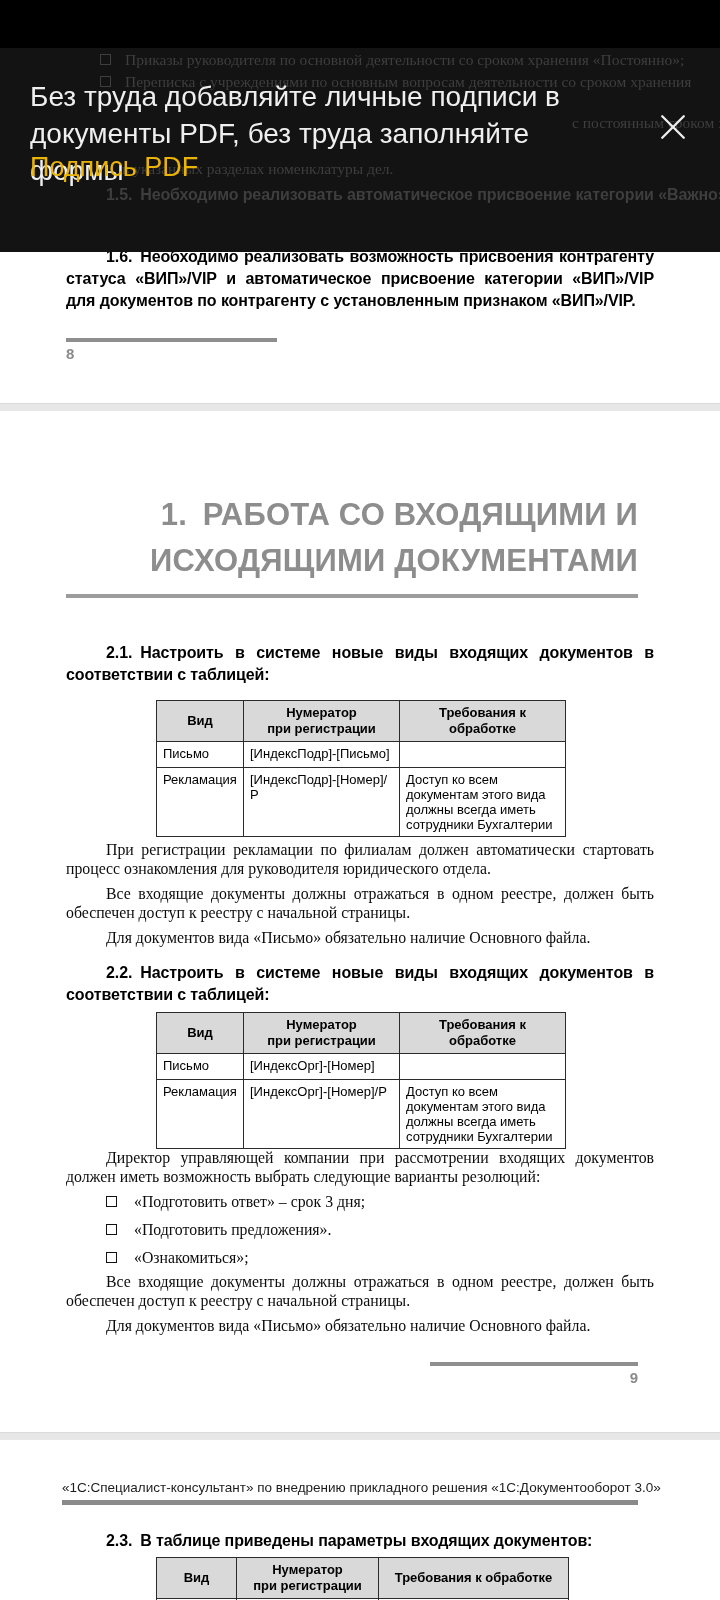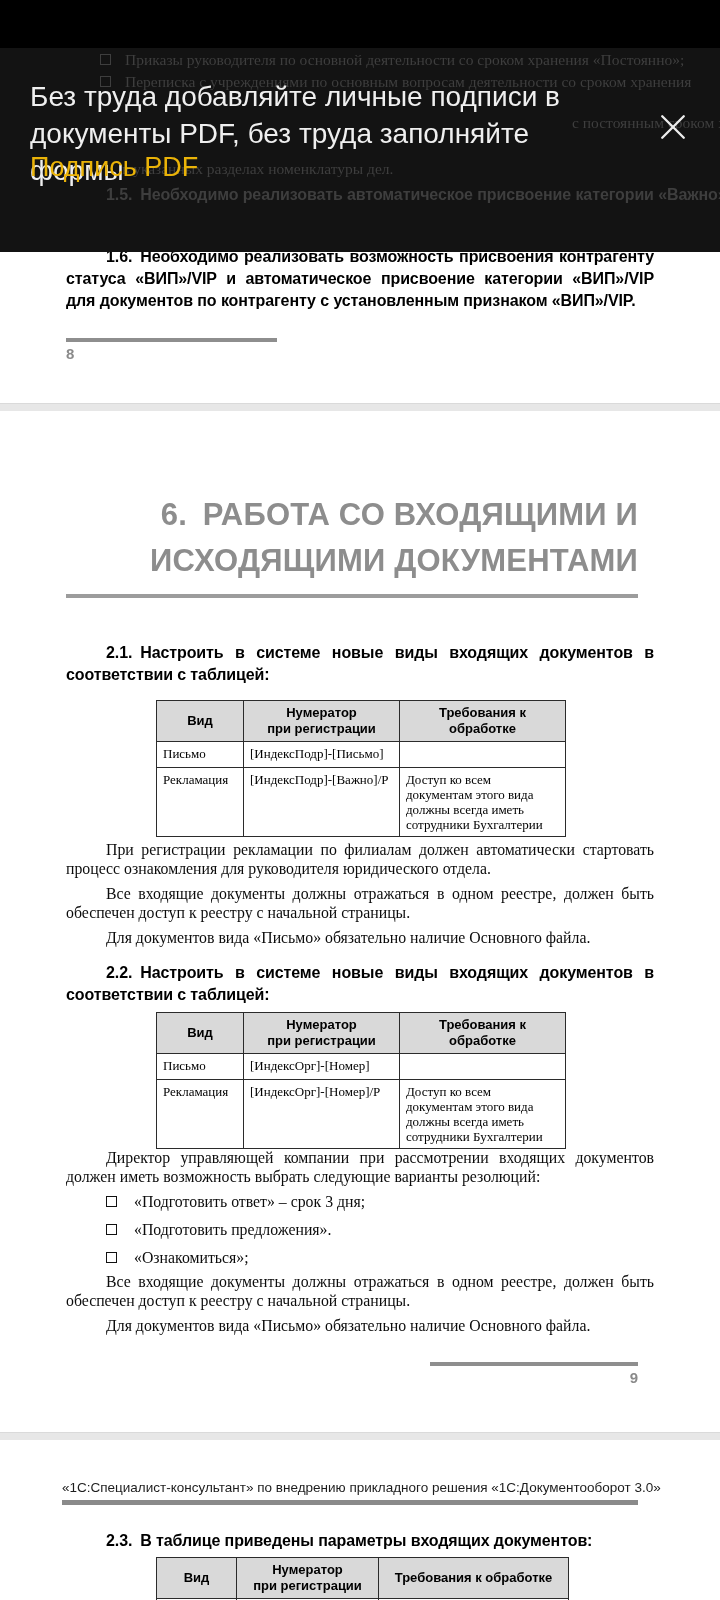--- a/index.html
+++ b/index.html
@@ -30,21 +30,21 @@
   .chapter{position:absolute;right:82px;top:492px;text-align:right;font-weight:bold;
            font-size:31px;line-height:46px;color:#8d8d8d;letter-spacing:0.2px;}
   .chapter span{display:block;}
   .chapter-rule{position:absolute;left:66px;top:594px;width:572px;height:4px;background:#9c9c9c;}
   
   table.doc{position:absolute;border-collapse:collapse;table-layout:fixed;background:#fff;
             font-size:13px;line-height:15px;color:#000;}
   table.doc th,table.doc td{border:1px solid #2b2b2b;padding:4px 6px;vertical-align:middle;
             overflow:hidden;}
   table.doc th{background:#d9d9d9;font-weight:bold;text-align:center;line-height:16px;}
-  table.doc td{text-align:left;vertical-align:top;font-family:Liberation Serif, serif;}
+  table.doc td{text-align:left;vertical-align:top;}
   .prewrap{white-space:pre-line;}
   .row-short td{height:17px;}
   
   .bullets{position:absolute;left:66px;width:588px;font-family:"Liberation Serif",serif;
            font-size:15.8px;color:#0c0c0c;}
   .bullet{padding-left:40px;margin-bottom:9px;line-height:19px;}
   .bullet .sq{display:inline-block;width:9px;height:9px;border:1.4px solid #111;
               margin-right:17px;position:relative;top:0px;}
   
   .runhead{position:absolute;left:62px;top:1480px;width:600px;font-size:13.5px;color:#1d1d1d;}
@@ -60,21 +60,21 @@
     <div class="boldpara" style="top:214px;">для документов, сумма по которым превышает 10 000 000 руб.</div>
 
     <div class="boldpara indent" style="top:246px;">1.6. Необходимо реализовать возможность присвоения контрагенту статуса «ВИП»/VIP и автоматическое присвоение категории «ВИП»/VIP для документов по контрагенту с установленным признаком «ВИП»/VIP.</div>
 
     <div class="pagebar" style="left:66px;top:338px;width:211px;"></div>
     <div class="pagenum" style="left:66px;top:345px;">8</div>
 
     <div class="sep" style="top:403px;height:7px;"></div>
 
     <div class="chapter">
-      <span>6. РАБОТА СО ВХОДЯЩИМИ И</span>
+      <span>1. РАБОТА СО ВХОДЯЩИМИ И</span>
       <span>ИСХОДЯЩИМИ ДОКУМЕНТАМИ</span>
     </div>
     <div class="chapter-rule"></div>
 
     <div class="boldpara indent" style="top:642px;">2.1. Настроить в системе новые виды входящих документов в соответствии с таблицей:</div>
 
     <table class="doc" style="top:700px;left:156px;width:409px;">
       <colgroup>
           <col style="width:87px">
           <col style="width:156px">
@@ -87,21 +87,21 @@
 при регистрации</th>
         <th>Требования к обработке</th>
       </tr>
       <tr class="row-short">
         <td>Письмо</td>
         <td>[ИндексПодр]-[Письмо]</td>
         <td></td>
       </tr>
       <tr>
         <td>Рекламация</td>
-        <td>[ИндексПодр]-[Важно]/Р</td>
+        <td>[ИндексПодр]-[Номер]/Р</td>
         <td>Доступ ко всем документам этого вида должны всегда иметь сотрудники Бухгалтерии</td>
       </tr>
     </tbody>
       </table>
 
     <div class="serifpara indent" style="top:840px;">При регистрации рекламации по филиалам должен автоматически стартовать процесс ознакомления для руководителя юридического отдела.</div>
     <div class="serifpara indent" style="top:884px;">Все входящие документы должны отражаться в одном реестре, должен быть обеспечен доступ к реестру с начальной страницы.</div>
     <div class="serifpara indent" style="top:928px;">Для документов вида «Письмо» обязательно наличие Основного файла.</div>
 
     <div class="boldpara indent" style="top:962px;">2.2. Настроить в системе новые виды входящих документов в соответствии с таблицей:</div>

